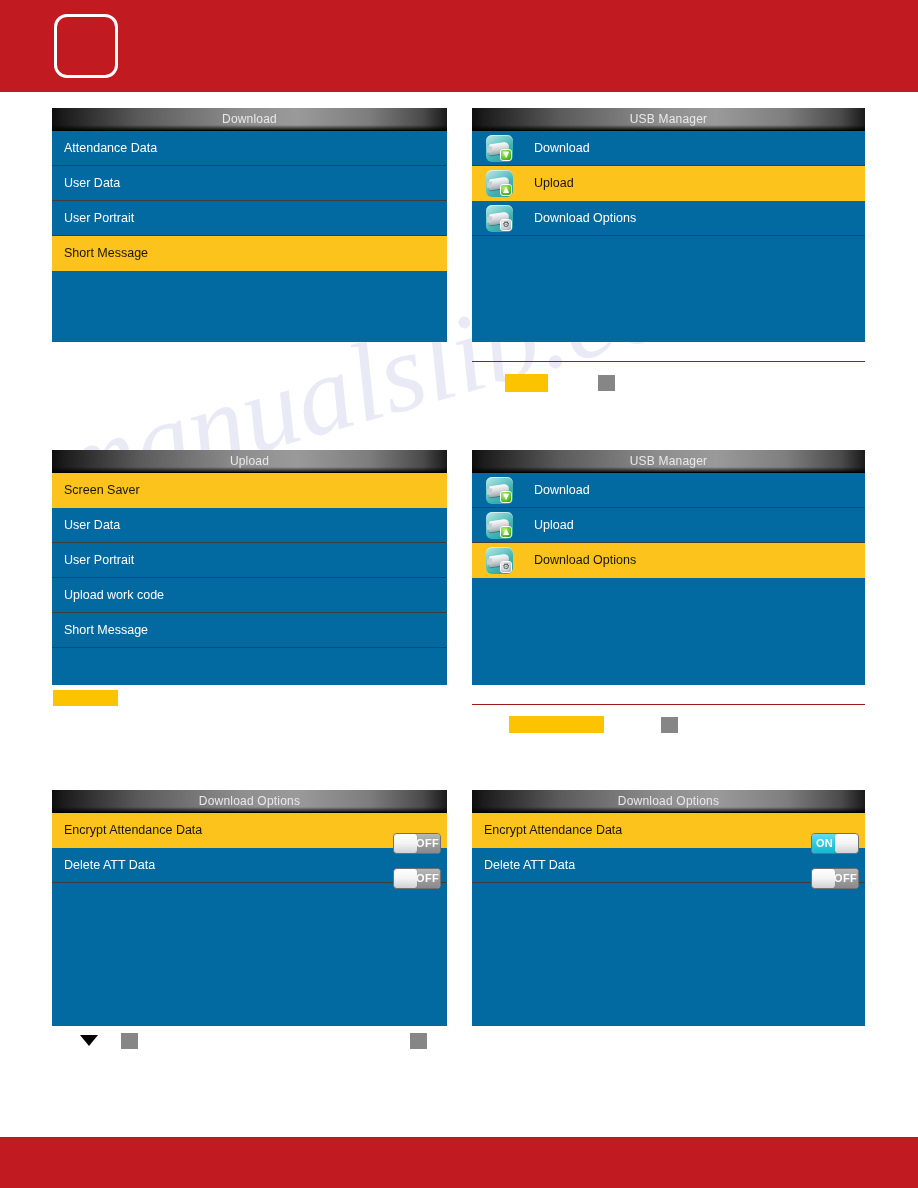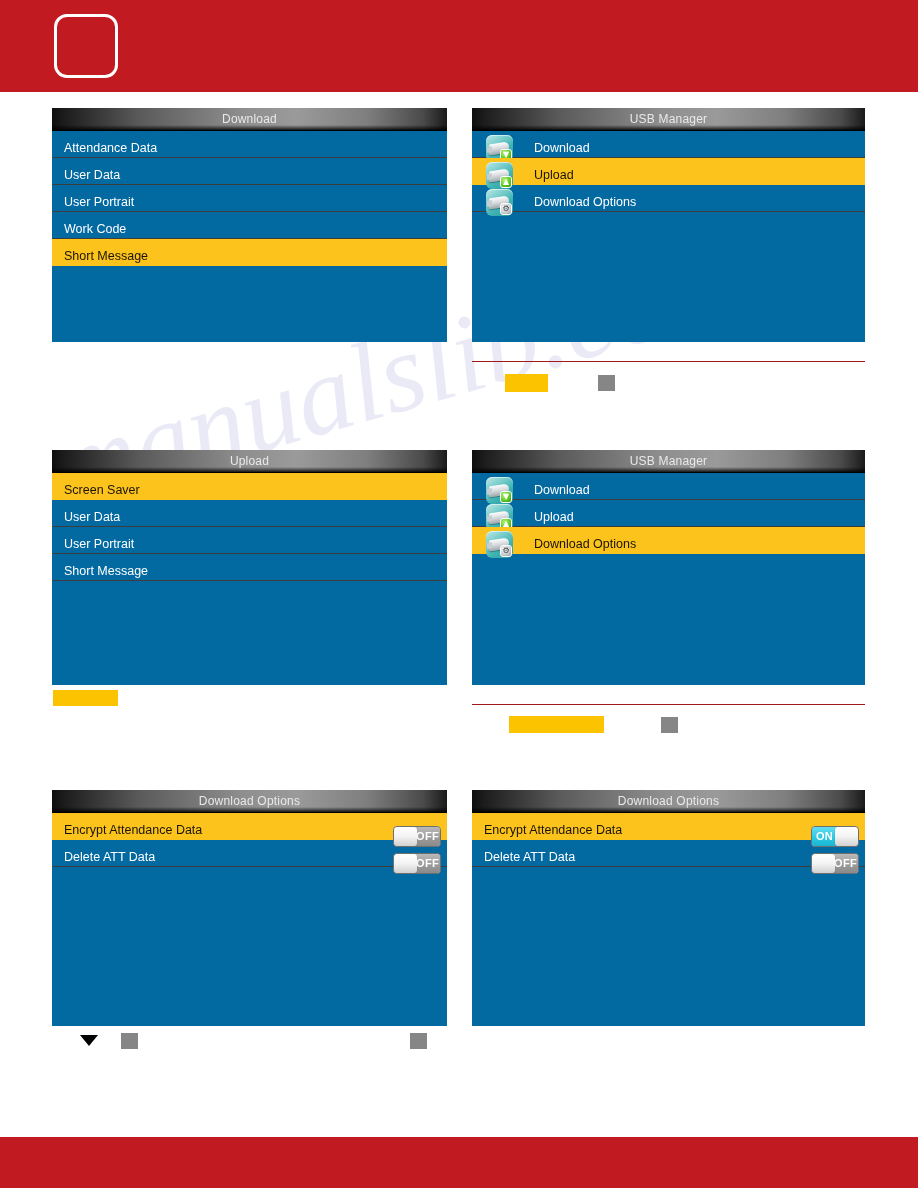--- a/index.html
+++ b/index.html
@@ -67,21 +67,21 @@
     background: linear-gradient(to bottom, rgba(0,0,0,0) 0%, rgba(0,0,0,0.85) 100%);
     pointer-events: none;
   }
   .panel-body {
     position: relative;
   }
 
   
   .row {
     position: relative;
-    height: 27px;
+    height: 35px;
     line-height: 35px;
     color: #ffffff;
     font-size: 12.5px;
     border-bottom: 1px solid #3d3d3d;
     box-sizing: border-box;
     white-space: nowrap;
   }
   .row.sel {
     background: #fcc31c;
     color: #1a1408;
@@ -139,21 +139,21 @@
   }
   .list-icon .badge.gear {
     background: radial-gradient(circle at 35% 30%, #f2f2f2 0%, #cfd4d8 55%, #8e969c 100%);
     color: #3a4044;
   }
 
   
   .toggle {
     position: absolute;
     right: 6px;
-    top: 13px;
+    top: 20px;
     width: 48px; height: 21px;
     border-radius: 4px;
     box-sizing: border-box;
     overflow: hidden;
     border: 1px solid #6f6f6f;
     background: #cfcfcf;
   }
   .toggle .track-text {
     position: absolute;
     top: 0; height: 19px;
@@ -239,23 +239,20 @@
   <div class="panel-body">
     <div class="row">
       <span class="label">Attendance Data</span>
     </div>
     <div class="row">
       <span class="label">User Data</span>
     </div>
     <div class="row">
       <span class="label">User Portrait</span>
     </div>
-    <div class="row">
-      <span class="label">Work Code</span>
-    </div>
     <div class="row sel">
       <span class="label">Short Message</span>
     </div>
   </div>
 </div>
 
 <div class="panel" style="left:472px; top:108px; width:393px; height:234px;">
   <div class="panel-title">USB Manager</div>
   <div class="panel-body">
     <div class="row has-icon">
@@ -290,20 +287,23 @@
   <div class="panel-title">Upload</div>
   <div class="panel-body">
     <div class="row sel">
       <span class="label">Screen Saver</span>
     </div>
     <div class="row">
       <span class="label">User Data</span>
     </div>
     <div class="row">
       <span class="label">User Portrait</span>
+    </div>
+    <div class="row">
+      <span class="label">Upload work code</span>
     </div>
     <div class="row">
       <span class="label">Short Message</span>
     </div>
   </div>
 </div>
 
 <div class="mark-yellow" style="left:53px; top:690px; width:65px; height:16px;"></div>
 
 <div class="panel" style="left:472px; top:450px; width:393px; height:235px;">

